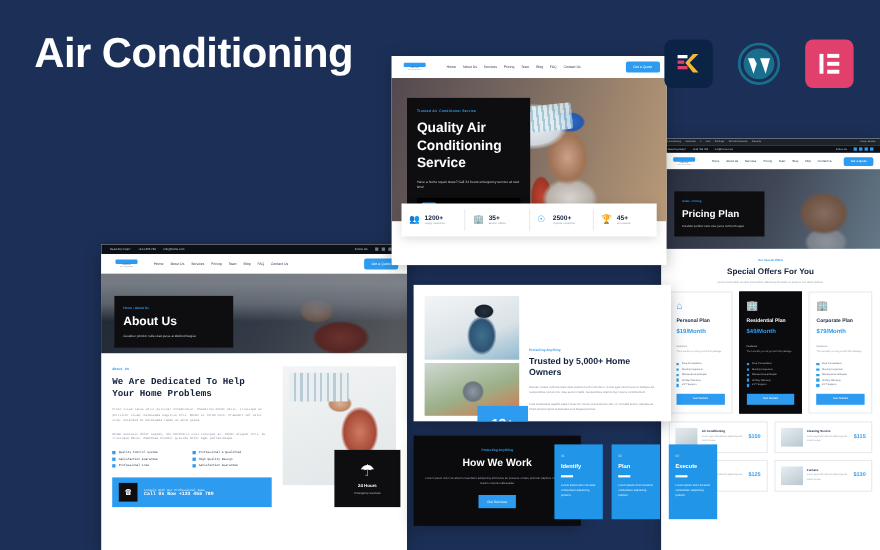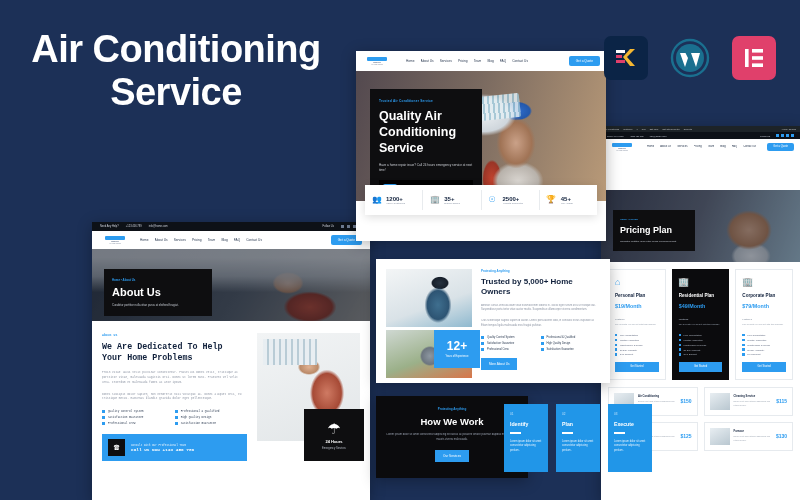--- a/index.html
+++ b/index.html
@@ -154,21 +154,21 @@
        linear-gradient(160deg,#f3f5f6 0%,#d9e2e7 60%,#8fb9cf 100%); }
   .tleft .p2 { height: 48px; margin-top: 3px;
      background:
        radial-gradient(circle 14px at 44px 26px, #8e98a2 0%, #6c757f 60%, transparent 72%),
        linear-gradient(160deg,#cfd8d2 0%,#9bb089 55%,#d8754a 100%); }
   .exp { position: absolute; right: -8px; bottom: 10px; width: 46px; height: 38px;
          background: #2d9cf0; color: #fff; display: flex; flex-direction: column;
          align-items: center; justify-content: center; }
   .exp .ev { font-size: 12px; font-weight: 700; line-height: 1; }
   .exp .el { font-size: 2.6px; margin-top: 3px; text-align: center; line-height: 1.3; }
-  .tright { flex: 1; }
+  .tright { flex: 1; margin-top: 47px; }
   .tright .eyebrow { font-size: 3px; color: #2d9cf0; font-weight: 700; }
   .tright h3 { font-size: 8px; font-weight: 700; color: #11213c; margin-top: 4px; line-height: 1.3; }
   .tright .para { font-size: 2.6px; color: #8b93a2; line-height: 1.8; margin-top: 6px; }
   .tbtn { margin-top: 7px; display: inline-block; background: #2d9cf0; color: #fff;
           font-size: 3.1px; padding: 4px 8px; }
 
   
   #mock-work { left: 376px; top: 396px; width: 152px; height: 82px; z-index: 17;
                background: #0b0b0d; text-align: center; }
   .wpad { padding: 11px 10px; color: #fff; }
@@ -193,21 +193,21 @@
   .ptop { height: 7px; background: #0d1117; display: flex; align-items: center;
           padding: 0 6px; gap: 6px; }
   .ptop span { font-size: 2.3px; color: #cfd4de; white-space: nowrap; }
   .ptop .sp { margin-left: auto; }
   .ptop .soc { display:flex; gap:2.5px; }
   .ptop .soc i { width: 2.6px; height: 2.6px; background: #2d9cf0; display:block; }
   .pnav { height: 15px; background: #fff; display: flex; align-items: center; padding: 0 6px; }
   .pnav .hmenu span { font-size: 2.7px; }
   .pnav .hbtn { font-size: 2.7px; padding: 2.5px 6px; }
   .phero { position: relative; height: 72px;
-           background: linear-gradient(110deg,#3b3f52 0%,#5f6472 50%,#9ab6c8 100%); margin-top: 36px; }
+           background: linear-gradient(110deg,#3b3f52 0%,#5f6472 50%,#9ab6c8 100%); }
   .phero .photo { position:absolute; inset:0;
      background:
        radial-gradient(ellipse 30px 26px at 148px 40px, #d7a888 0%, #b27d58 62%, transparent 76%),
        radial-gradient(ellipse 26px 18px at 150px 66px, #e7eaed 0%, #c4cbd1 62%, transparent 76%),
        linear-gradient(110deg,#3a3f51 0%,#606676 48%,#9fbccc 100%); }
   .phero .ovl { position: absolute; inset: 0; background: rgba(20,26,40,.42); }
   .phero .pcard { position: absolute; left: 12px; top: 20px; width: 82px;
                   background: #0e0e10; color: #fff; padding: 8px 7px; }
   .phero .bc { font-size: 2.5px; color: #2d9cf0; font-weight: 700; }
   .phero h2 { font-size: 9px; font-weight: 700; margin-top: 4px; }
@@ -246,21 +246,20 @@
   .hmenu span, .para, .sl { overflow: hidden; }
 </style>
 </head>
 <body>
 
 <div class="stage">
 
   <div class="title-wrap">
     <div class="title-main">
       <div>Air Conditioning</div>
-      <div>Service</div>
     </div>
   </div>
 
   <div class="brand-icons">
     <div class="bi bi-ek">
       <svg width="26" height="26" viewBox="0 0 26 26">
         <rect x="3" y="5" width="9" height="3" fill="#fff"></rect>
         <rect x="3" y="10" width="6" height="3" fill="#e0406b"></rect>
         <rect x="3" y="15" width="9" height="3" fill="#e0406b"></rect>
         <path d="M22 4 L14 12 L22 21 L17 21 L10 12 L17 4 Z" fill="#f5b731"></path>
@@ -399,20 +398,25 @@
     </div>
     <div class="phero">
       <div class="photo"></div>
         <div class="ovl"></div>
       <div class="pcard">
         <div class="bc">Home • Pricing</div>
         <h2>Pricing Plan</h2>
         <p>Curabitur porttitor nulla vitae purus eleifend feugiat.</p>
       </div>
     </div>
+    <div class="psec">
+      <div class="eyebrow">Our Special Offers</div>
+      <h3>Special Offers For You</h3>
+      <div class="para">Lorem ipsum dolor sit amet consectetur adipiscing elit luctus ac posuere nec ullam pulvinar.</div>
+    </div>
     <div class="plans">
       <div class="plan">
         <div class="pic">⌂</div>
         <div class="pn">Personal Plan</div>
         <div class="pp">
           <span>$19</span><span>/Month</span>
         </div>
         <div class="flab">Features</div>
         <div class="fdesc">The benefits you will get with this package</div>
         <ul>

